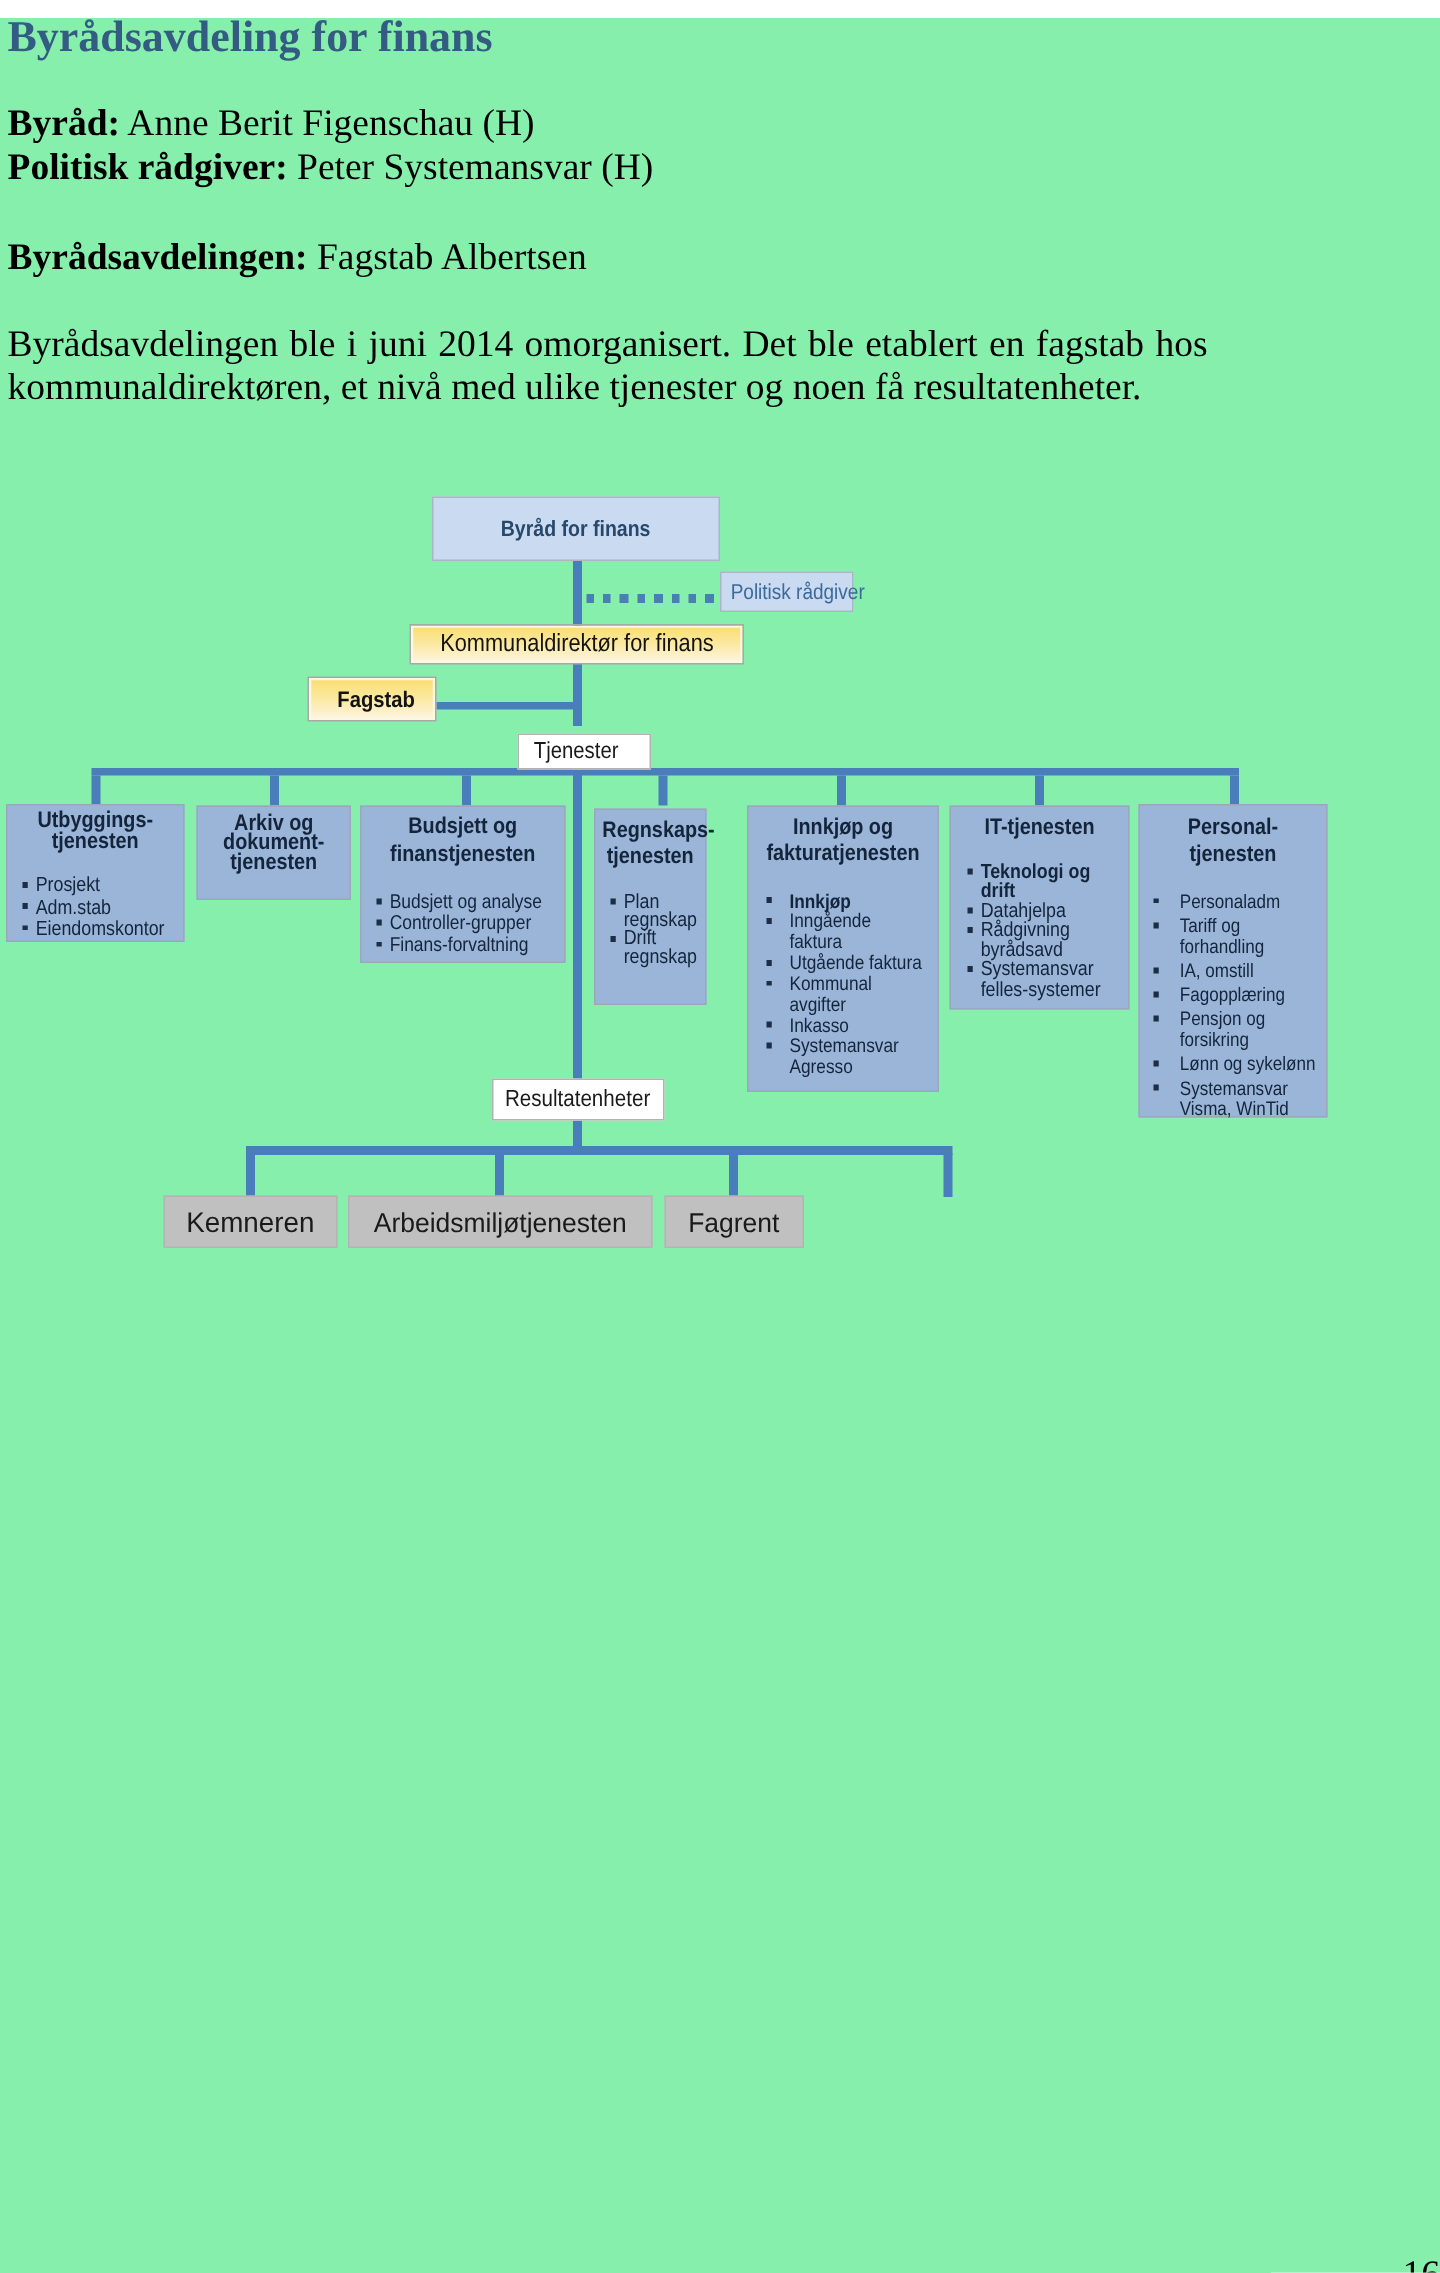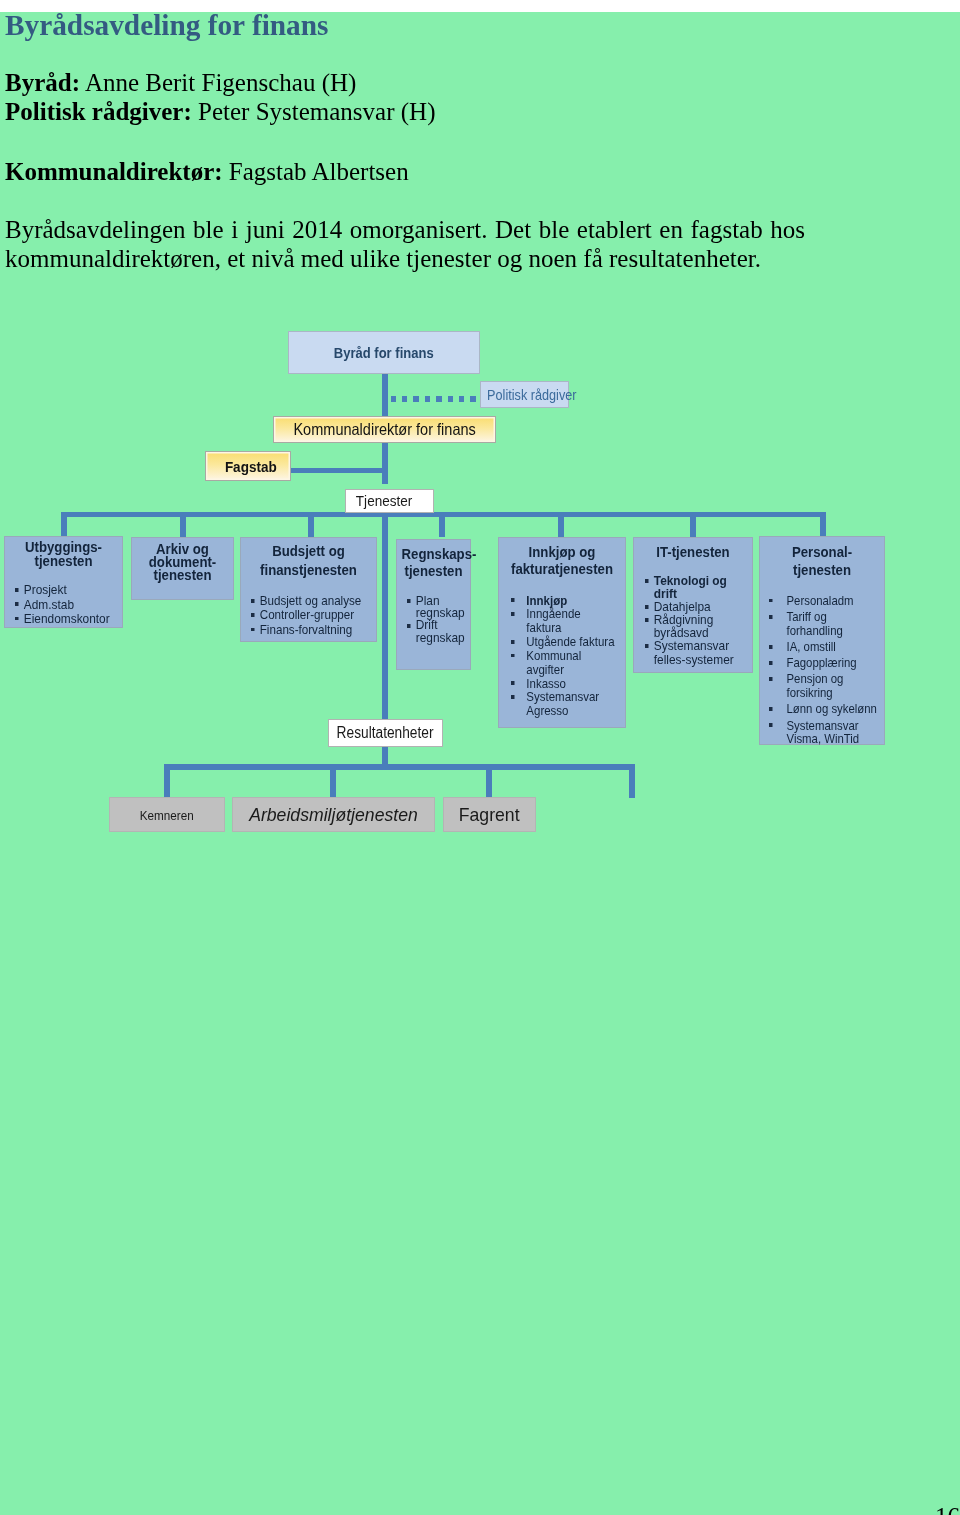--- a/index.html
+++ b/index.html
@@ -48,21 +48,21 @@
 
   <div class="info-line" style="top:57px">
     <b>Byråd:</b>
     <span>Anne Berit Figenschau (H)</span>
   </div>
   <div class="info-line" style="top:86px">
     <b>Politisk rådgiver:</b>
     <span>Peter Systemansvar (H)</span>
   </div>
   <div class="info-line" style="top:146px">
-    <b>Kommunaldirektør:</b>
+    <b>Byrådsavdelingen:</b>
     <span>Fagstab Albertsen</span>
   </div>
 
   <div id="body-para">Byrådsavdelingen ble i juni 2014 omorganisert. Det ble etablert en fagstab hos kommunaldirektøren, et nivå med ulike tjenester og noen få resultatenheter.</div>
 
   <div id="chart">
       <div class="ln" style="left:382px;top:358px;width:6px;height:48px;"></div>
       <div class="ln" style="left:382px;top:428px;width:6px;height:44px;"></div>
       <div class="ln" style="left:291px;top:456px;width:91px;height:5px;"></div>
       <div class="ln" style="left:390.5px;top:384px;width:5.5px;height:5.5px;"></div>
@@ -176,23 +176,23 @@
           <li style="padding-left: 20px; margin-bottom: 2.3px;">IA, omstill</li>
           <li style="padding-left: 20px; margin-bottom: 2.3px;">Fagopplæring</li>
           <li style="padding-left: 20px; margin-bottom: 2.3px;">Pensjon og
 forsikring</li>
           <li style="padding-left: 20px; margin-bottom: 2.3px;">Lønn og sykelønn</li>
           <li style="padding-left: 20px; margin-bottom: 2.3px;">Systemansvar
 Visma, WinTid</li>
         </ul>
       </div>
       <div class="node" style="left: 109px; top: 785px; width: 116px; height: 35px; background: rgb(192, 192, 192); border: 1px solid rgb(180, 180, 180); align-items: center; justify-content: center;">
-        <div style="font-size: 12px; color: rgb(26, 26, 26); text-align: center; width: 100%; margin-top: 2px;"><span class="ctext" style="transform: scaleX(0.975);">Kemneren</span></div>
+        <div style="font-size: 19px; color: rgb(26, 26, 26); text-align: center; width: 100%; margin-top: 2px;"><span class="ctext" style="transform: scaleX(0.975);">Kemneren</span></div>
       </div>
-      <div class="node" style="left: 232px; top: 785px; width: 203px; height: 35px; background: rgb(192, 192, 192); border: 1px solid rgb(180, 180, 180); align-items: center; justify-content: center; font-style: italic;">
+      <div class="node" style="left: 232px; top: 785px; width: 203px; height: 35px; background: rgb(192, 192, 192); border: 1px solid rgb(180, 180, 180); align-items: center; justify-content: center;">
         <div style="font-size: 18.1px; color: rgb(26, 26, 26); text-align: center; width: 100%; margin-top: 2px;"><span class="ctext" style="transform: scaleX(0.975);">Arbeidsmiljøtjenesten</span></div>
       </div>
       <div class="node" style="left: 443px; top: 785px; width: 93px; height: 35px; background: rgb(192, 192, 192); border: 1px solid rgb(180, 180, 180); align-items: center; justify-content: center;">
         <div style="font-size: 18.1px; color: rgb(26, 26, 26); text-align: center; width: 100%; margin-top: 2px;"><span class="ctext" style="transform: scaleX(0.975);">Fagrent</span></div>
       </div>
     </div>
 
   <div id="page-num">16</div>
 </div>
 

